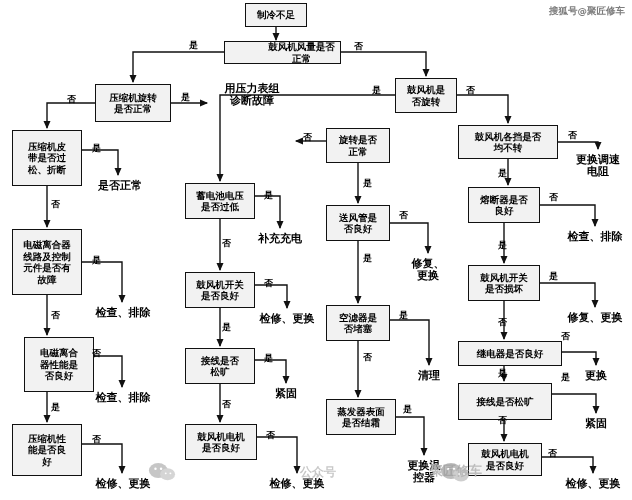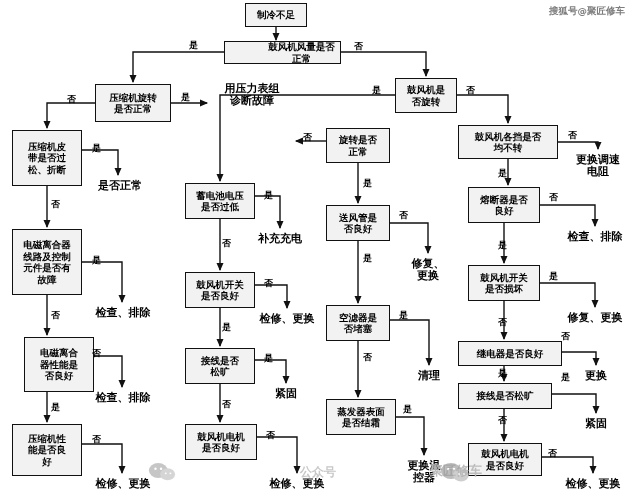--- a/index.html
+++ b/index.html
@@ -182,21 +182,21 @@
   <div class="box" style="left: 185px; top: 424px; width: 72px; height: 36px;">鼓风机电机<br>是否良好</div>
   <div class="box" style="left: 326px; top: 128px; width: 64px; height: 35px;">旋转是否<br>正常</div>
   <div class="box" style="left: 326px; top: 205px; width: 64px; height: 36px;">送风管是<br>否良好</div>
   <div class="box" style="left: 326px; top: 305px; width: 64px; height: 36px;">空滤器是<br>否堵塞</div>
   <div class="box" style="left: 326px; top: 399px; width: 70px; height: 36px;">蒸发器表面<br>是否结霜</div>
   <div class="box" style="left: 395px; top: 78px; width: 62px; height: 35px;">鼓风机是<br>否旋转</div>
   <div class="box" style="left: 458px; top: 125px; width: 100px; height: 34px;">鼓风机各挡是否<br>均不转</div>
   <div class="box" style="left: 468px; top: 187px; width: 72px; height: 36px;">熔断器是否<br>良好</div>
   <div class="box" style="left: 468px; top: 265px; width: 72px; height: 36px;">鼓风机开关<br>是否损坏</div>
   <div class="box" style="left: 458px; top: 341px; width: 104px; height: 25px;">继电器是否良好</div>
-  <div class="box" style="left: 458px; top: 383px; width: 94px; height: 26px;">接线是否松旷</div>
+  <div class="box" style="left: 458px; top: 383px; width: 94px; height: 37px;">接线是否松旷</div>
   <div class="box" style="left: 468px; top: 443px; width: 74px; height: 33px;">鼓风机电机<br>是否良好</div>
 
   <div class="term" style="left: 212px; top: 83px; width: 80px;">用压力表组<br>诊断故障</div>
   <div class="term" style="left: 88px; top: 180px; width: 64px;">是否正常</div>
   <div class="term" style="left: 88px; top: 307px; width: 70px;">检查、排除</div>
   <div class="term" style="left: 88px; top: 392px; width: 70px;">检查、排除</div>
   <div class="term" style="left: 88px; top: 478px; width: 70px;">检修、更换</div>
   <div class="term" style="left: 248px; top: 233px; width: 64px;">补充充电</div>
   <div class="term" style="left: 252px; top: 313px; width: 70px;">检修、更换</div>
   <div class="term" style="left: 266px; top: 388px; width: 40px;">紧固</div>

